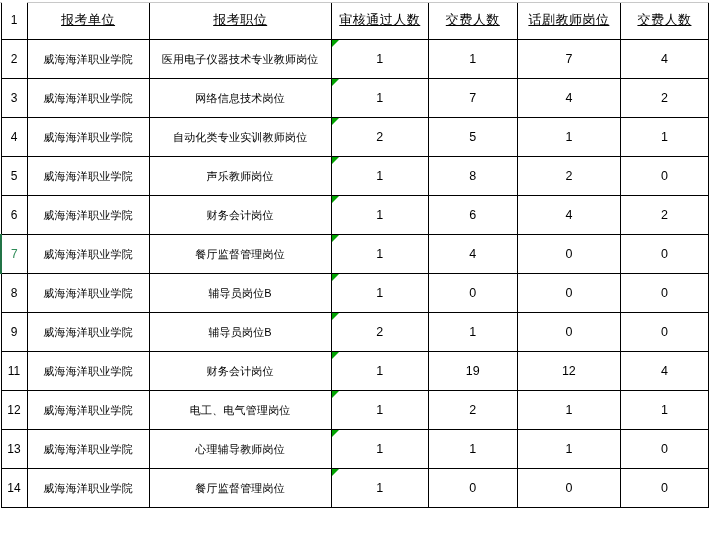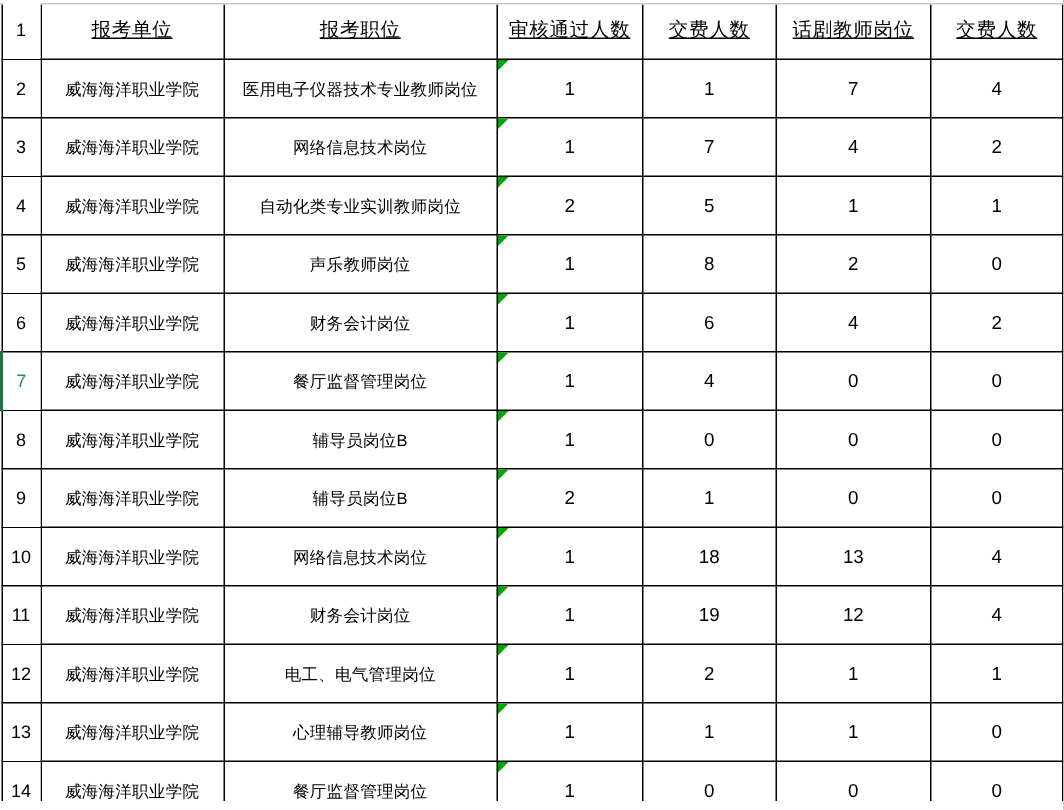--- a/index.html
+++ b/index.html
@@ -192,29 +192,20 @@
         <tr>
           <td class="rowhdr">9</td>
           <td class="cell-unit">威海海洋职业学院</td>
           <td class="cell-post">辅导员岗位B</td>
           <td class="num marker">2</td>
           <td class="num">1</td>
           <td class="num">0</td>
           <td class="num">0</td>
         </tr>
         <tr>
-          <td class="rowhdr">10</td>
-          <td class="cell-unit">威海海洋职业学院</td>
-          <td class="cell-post">网络信息技术岗位</td>
-          <td class="num marker">1</td>
-          <td class="num">18</td>
-          <td class="num">13</td>
-          <td class="num">4</td>
-        </tr>
-        <tr>
           <td class="rowhdr">11</td>
           <td class="cell-unit">威海海洋职业学院</td>
           <td class="cell-post">财务会计岗位</td>
           <td class="num marker">1</td>
           <td class="num">19</td>
           <td class="num">12</td>
           <td class="num">4</td>
         </tr>
         <tr>
           <td class="rowhdr">12</td>

